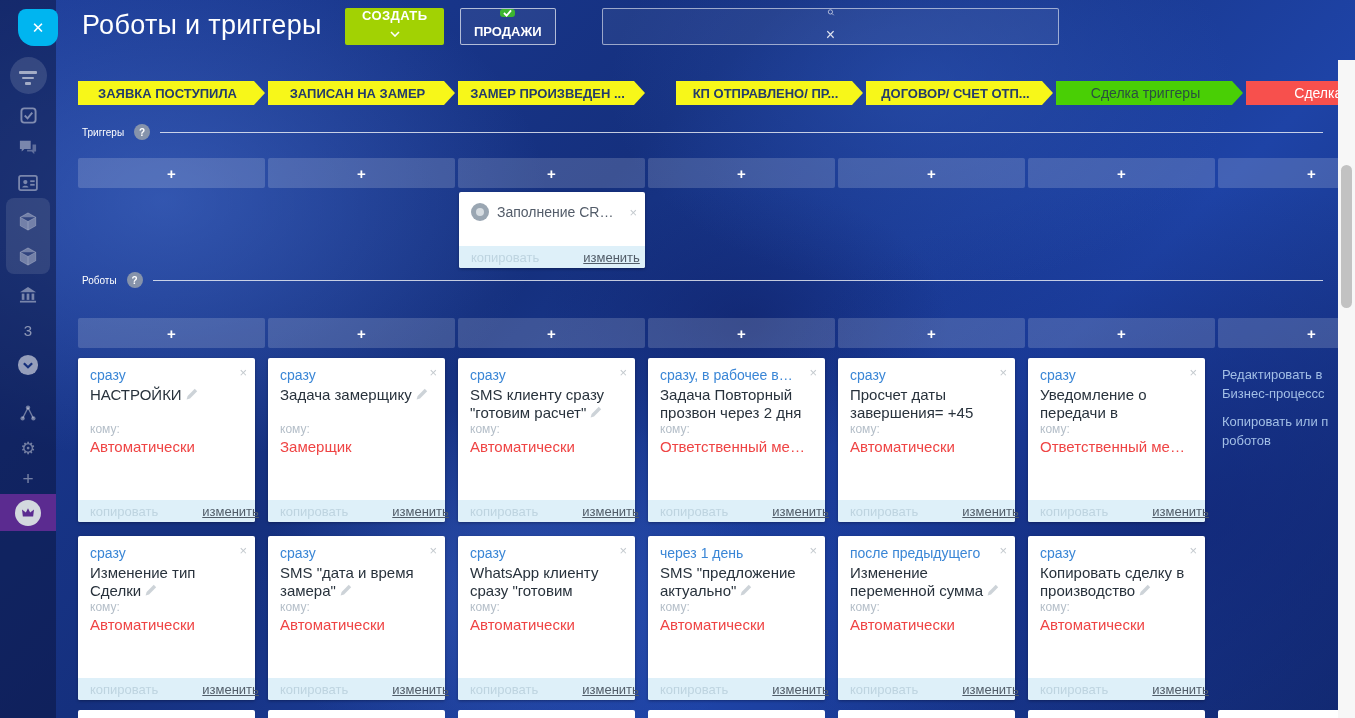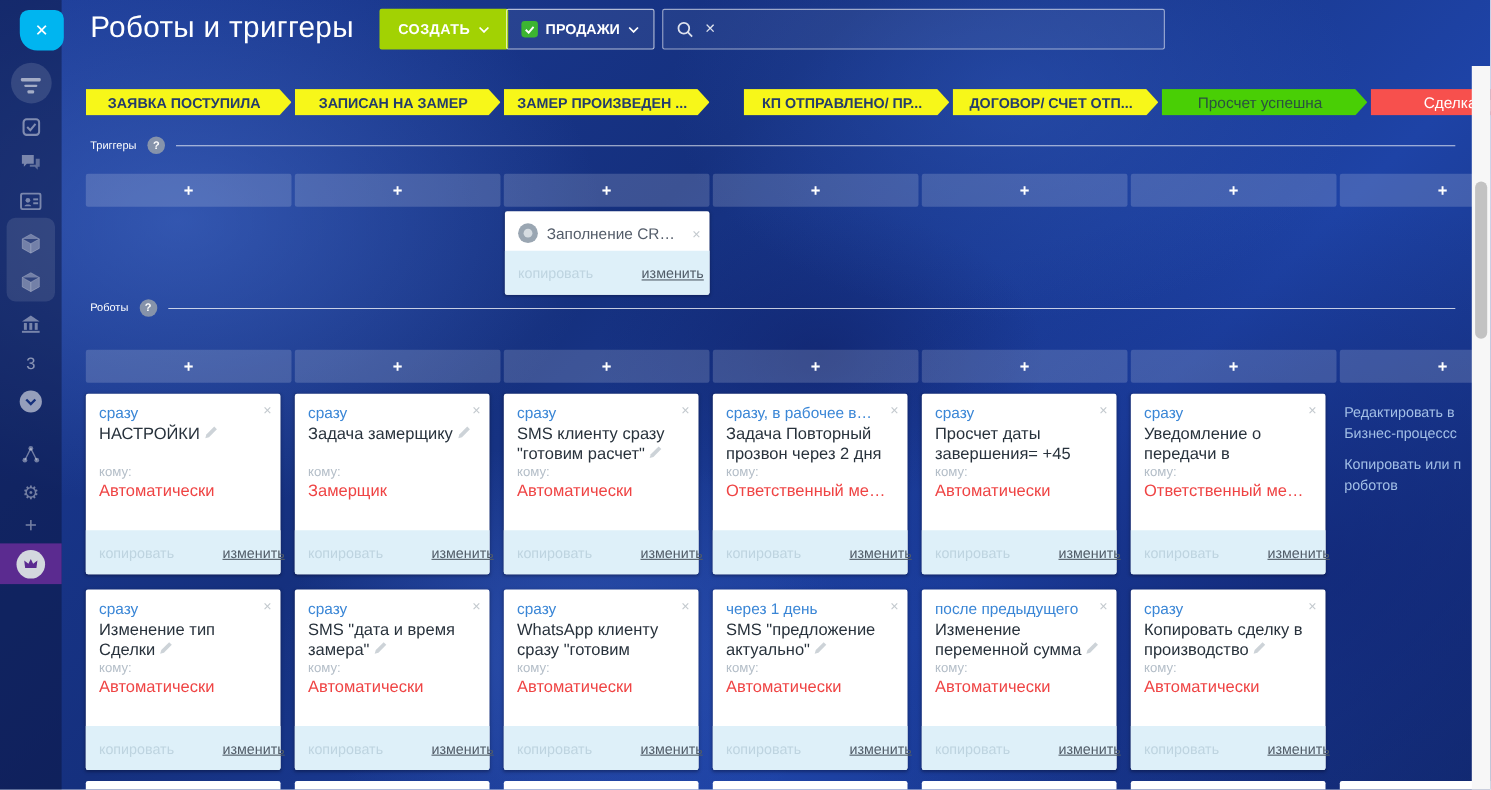--- a/index.html
+++ b/index.html
@@ -32,21 +32,21 @@
   .crown-circle { width:26px; height:26px; border-radius:50%; background:#d3d8de;
     display:flex; align-items:center; justify-content:center; }
   #close-panel-btn { position:absolute; left:18px; top:9px; width:40px; height:37px;
     background:#00b5f0; border-radius:8px 8px 12px 16px; color:#fff; font-size:15px;
     display:flex; align-items:center; justify-content:center; z-index:6; cursor:pointer; }
 
   
   #page-title { position:absolute; left:82px; top:10px; font-size:27px; font-weight:300;
     color:#fff; letter-spacing:.3px; }
   .hdr-btn { position:absolute; top:8px; height:37px; display:flex; align-items:center;
-    border-radius:2px; cursor:pointer; }
+    border-radius:2px; cursor:pointer;flex-direction:column; }
   #create-btn { left:345px; padding:0 17px; background:#a2d203; color:#fff;
     font-size:13px; font-weight:bold; letter-spacing:.4px; gap:8px; }
   #funnel-btn { left:460px; padding:0 13px; border:1px solid rgba(255,255,255,.65);
     background:rgba(255,255,255,.07); color:#fff; font-size:13px; font-weight:bold; gap:7px; }
   .check-badge { width:15px; height:15px; background:#3cb531; border-radius:3px;
     display:inline-flex; align-items:center; justify-content:center; }
   #search-box { left:602px; width:457px; border:1px solid rgba(255,255,255,.55);
     background:rgba(255,255,255,.06); padding:0 12px; gap:10px; }
   #search-box input { flex:1; background:transparent; border:none; outline:none;
     color:rgba(255,255,255,.95); font-size:14px; font-family:"Liberation Sans",sans-serif; }
@@ -76,21 +76,21 @@
 
   
   #trigger-card { position:absolute; left:459px; top:192px; width:186px; height:76px;
     background:#fff; border-radius:2px; box-shadow:0 1px 3px rgba(0,0,20,.35); }
   #trigger-card .tc-head { height:40px; display:flex; align-items:center; gap:8px; padding:0 8px 0 12px; }
   .donut { width:18px; height:18px; border-radius:50%; background:#9aa6b2; position:relative; flex:0 0 18px; }
   .donut::after { content:""; position:absolute; left:5px; top:5px; width:8px; height:8px;
     border-radius:50%; background:#d6dce1; }
   .tc-label { flex:1; font-size:14px; color:#535c69; white-space:nowrap; overflow:hidden; text-overflow:ellipsis; }
   .card-x { color:#c3c9ce; font-size:13px; cursor:pointer; line-height:1; }
-  .card-footer { position:absolute; left:0; right:0; bottom:0; height:40px; background:#def0f9;
+  .card-footer { position:absolute; left:0; right:0; bottom:0; height:22px; background:#def0f9;
     display:flex; align-items:center; justify-content:space-between; padding:0 12px;
     font-size:13px; border-radius:0 0 2px 2px;gap:44px; }
   .copy-link { color:#bed4e0; cursor:pointer; }
   .edit-link { color:#515c68; cursor:pointer;text-decoration:underline; }
 
   
   .cards-row { position:absolute; left:78px; display:flex; gap:13px; }
   .r-card { position:relative; flex:0 0 177px; height:164px; background:#fff; border-radius:2px;
     box-shadow:0 1px 3px rgba(0,0,20,.35); }
   .r-when { position:absolute; left:12px; top:9px; right:26px; font-size:14px; color:#3a86d6;
@@ -237,21 +237,21 @@
       <div class="stage" style="background: rgb(247, 247, 25); color: rgb(35, 60, 107);">
         <span class="stage-label">ЗАМЕР ПРОИЗВЕДЕН ...</span>
       </div>
       <div class="stage" style="background: rgb(247, 247, 25); color: rgb(35, 60, 107); margin-left: 28px;">
         <span class="stage-label">КП ОТПРАВЛЕНО/ ПР...</span>
       </div>
       <div class="stage" style="background: rgb(247, 247, 25); color: rgb(35, 60, 107);">
         <span class="stage-label">ДОГОВОР/ СЧЕТ ОТП...</span>
       </div>
       <div class="stage soft" style="background: rgb(73, 207, 5); color: rgb(42, 81, 64);">
-        <span class="stage-label">Просчет успешна</span>
+        <span class="stage-label">Сделка триггеры</span>
       </div>
       <div class="stage soft" style="background: rgb(247, 80, 77); color: rgb(255, 255, 255);">
         <span class="stage-label">Сделка пров</span>
       </div>
     </div>
 
   <div class="section-head" style="top:124px">
     <span class="section-title">Триггеры</span>
     <span class="q-badge">?</span>
     <span class="head-line"></span>

